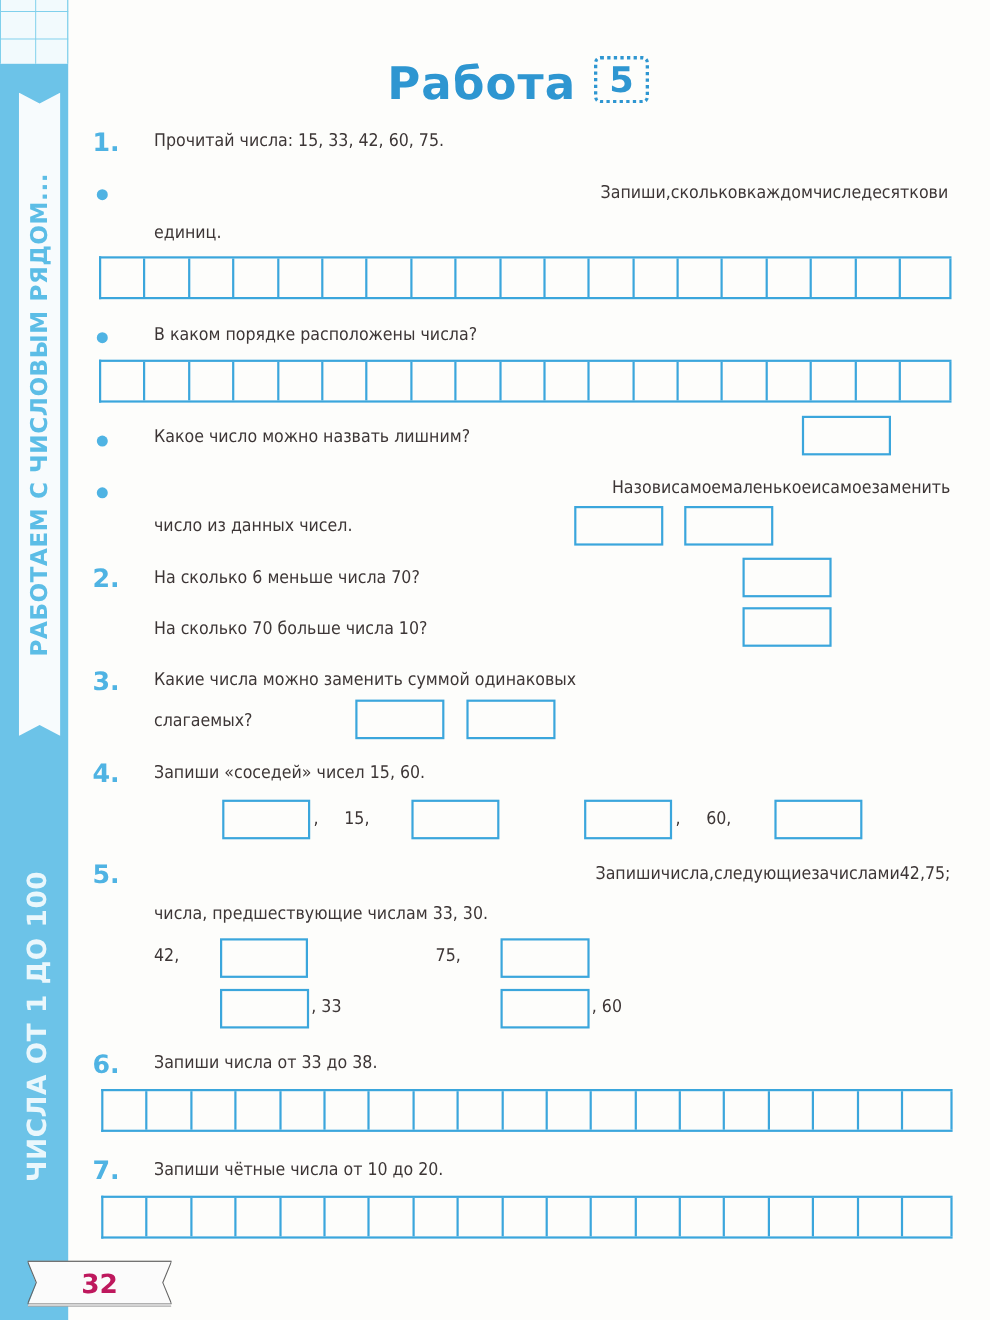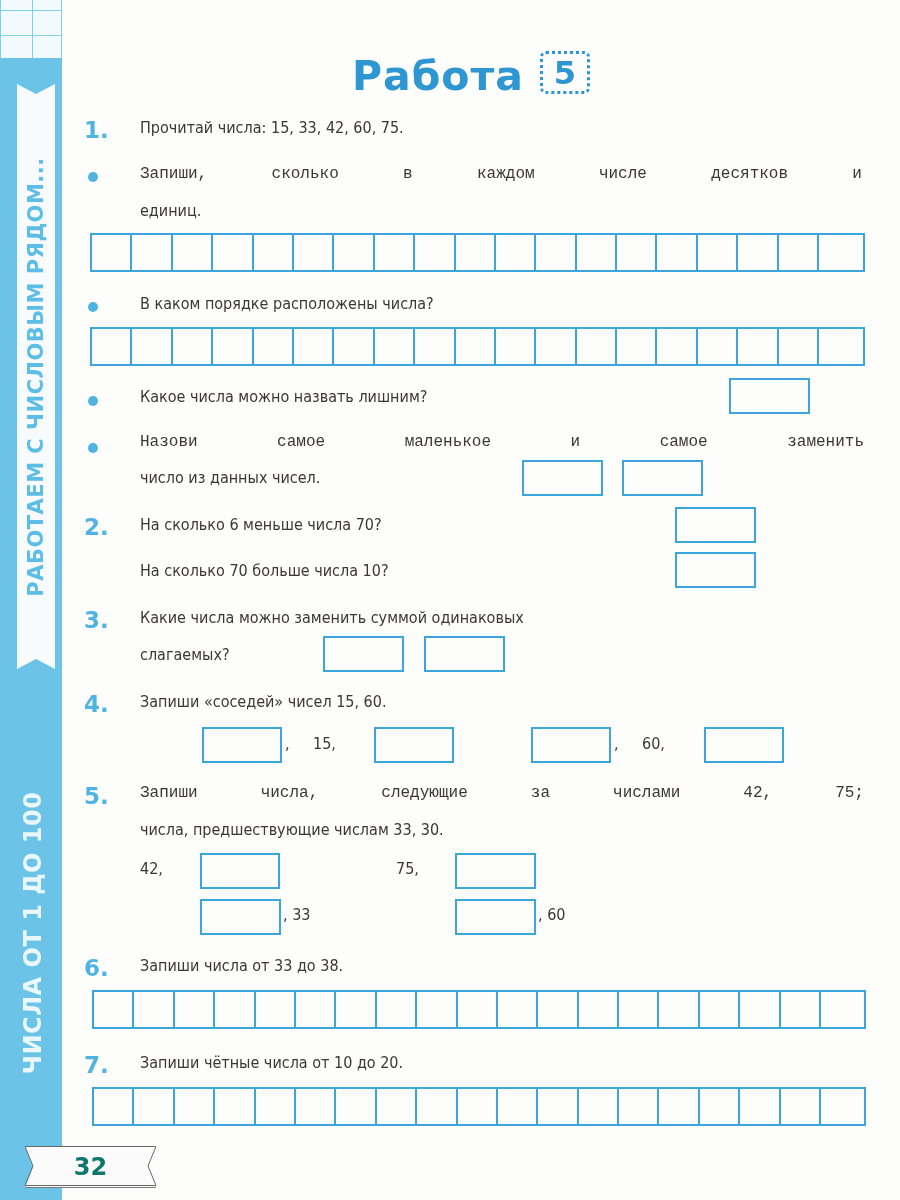--- a/index.html
+++ b/index.html
@@ -42,39 +42,39 @@
   .side-text span { color:#eaf7fc; font-size:24px; }
   .page-tab {
     position:absolute; left:25px; top:1146px; width:131px; height:40px;
     background:#fbfbfb; border-top:1px solid #777; border-bottom:1px solid #777;
     clip-path: polygon(0 0, 100% 0, 94% 50%, 100% 100%, 0 100%, 6% 50%);
     display:flex; align-items:center; justify-content:center;
   }
   .page-tab-outline {
     position:absolute; left:25px; top:1146px; width:131px; height:40px; pointer-events:none;
   }
-  .page-num { font-weight:bold; font-size:24px; color:#0f766e; }
+  .page-num { font-weight:bold; font-size:24px; color:#be185d; }
 
   
   .title {
     position:absolute; left:352px; top:52px; font-size:41px; font-weight:bold; color:#2e96d1;
     letter-spacing:1px;
   }
   .title-num {
     position:absolute; left:540px; top:51px; width:50px; height:43px;
     border:3px dotted #2e96d1; border-radius:6px;
     display:flex; align-items:center; justify-content:center;
     font-size:32px; font-weight:bold; color:#2e96d1; box-sizing:border-box;
   }
 
   
   .t { position:absolute; font-size:16px; color:#3d3636; white-space:nowrap; font-family:"DejaVu Sans Condensed","DejaVu Sans",sans-serif; }
   .num { position:absolute; font-size:23px; font-weight:bold; color:#4fb3e3; }
   .bullet { position:absolute; width:10px; height:10px; border-radius:50%; background:#4fb3e3; }
-  .just { display:flex; justify-content:space-between;font-family:Liberation Mono, monospace; }
+  .just { display:flex; justify-content:flex-end; }
 
   
   .box { position:absolute; border:2px solid #3ba6dc; box-sizing:border-box; background:transparent; }
   .grid-row {
     position:absolute; display:flex; box-sizing:border-box;
     border:2px solid #3ba6dc; border-right:none;
   }
   .cell { width:40.4px; height:100%; border-right:2px solid #3ba6dc; box-sizing:border-box; }
 </style>
 </head>
@@ -156,21 +156,21 @@
     <div class="cell"></div>
     <div class="cell"></div>
     <div class="cell"></div>
   <div class="cell"></div>
     <div class="cell"></div>
     <div class="cell"></div>
     <div class="cell" style="flex:1"></div>
 </div>
 
 <div class="bullet" style="left:88px;top:396px;"></div>
-<div class="t" style="left:140px;top:387px;">Какое числа можно назвать лишним?</div>
+<div class="t" style="left:140px;top:387px;">Какое число можно назвать лишним?</div>
 <div class="box" style="left:729px;top:378px;width:81px;height:36px;"></div>
 
 <div class="bullet" style="left:88px;top:443px;"></div>
 <div class="t just" style="left:140px;top:433px;width:724px;">
   <span>Назови</span>
   <span>самое</span>
   <span>маленькое</span>
   <span>и</span>
   <span>самое</span>
   <span>заменить</span>

